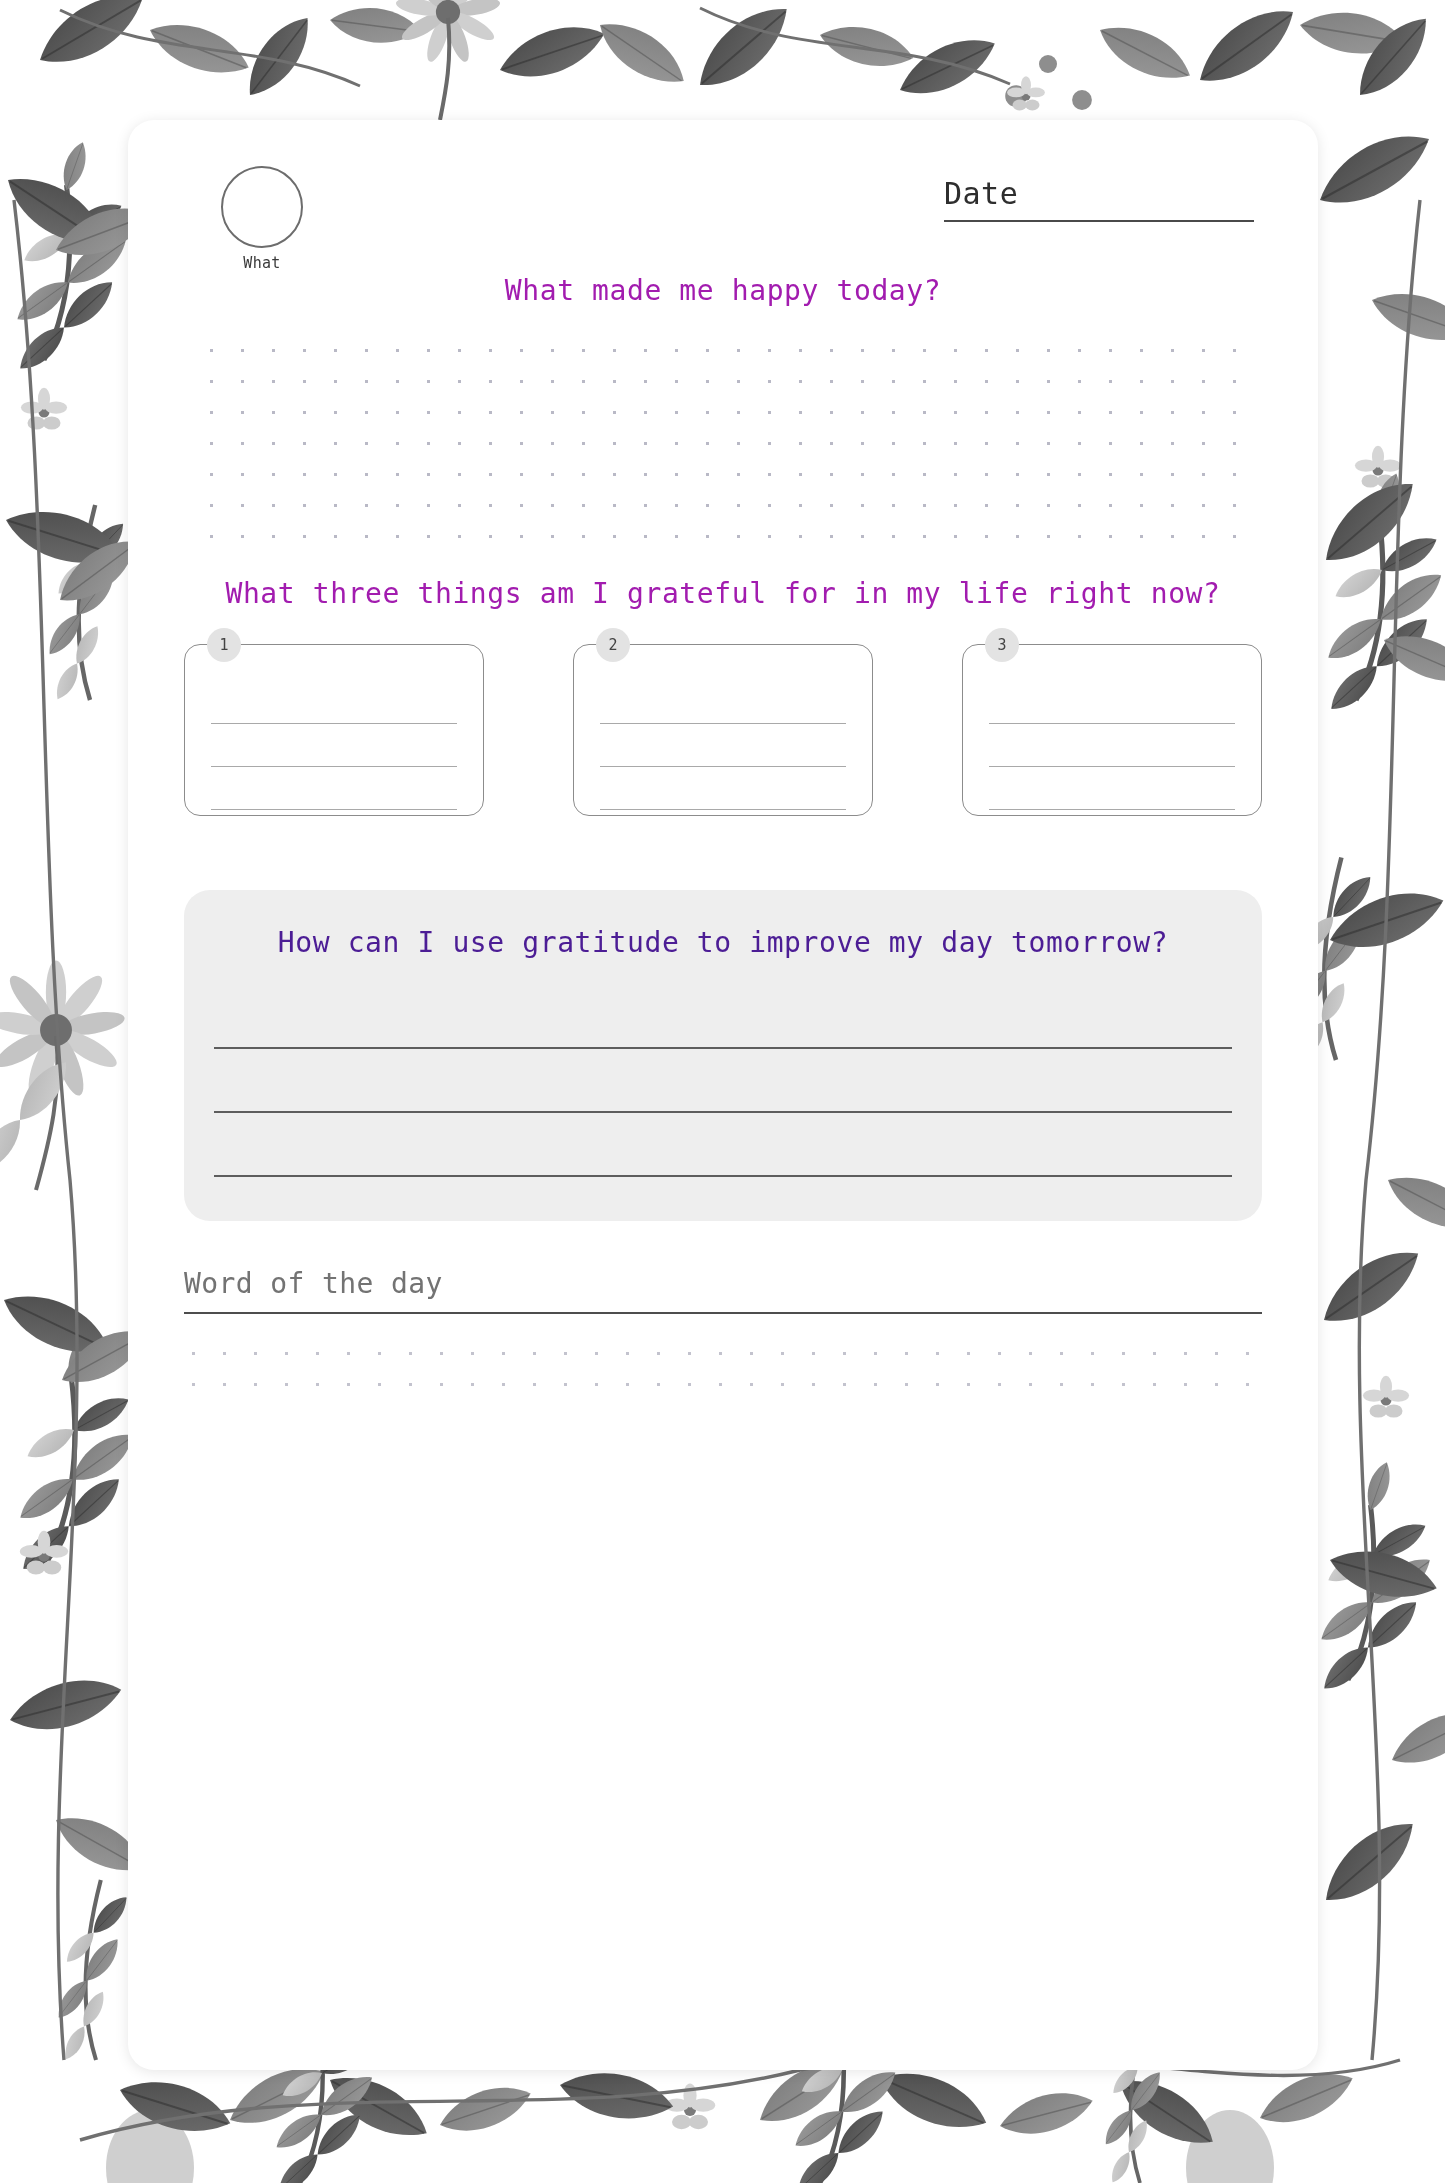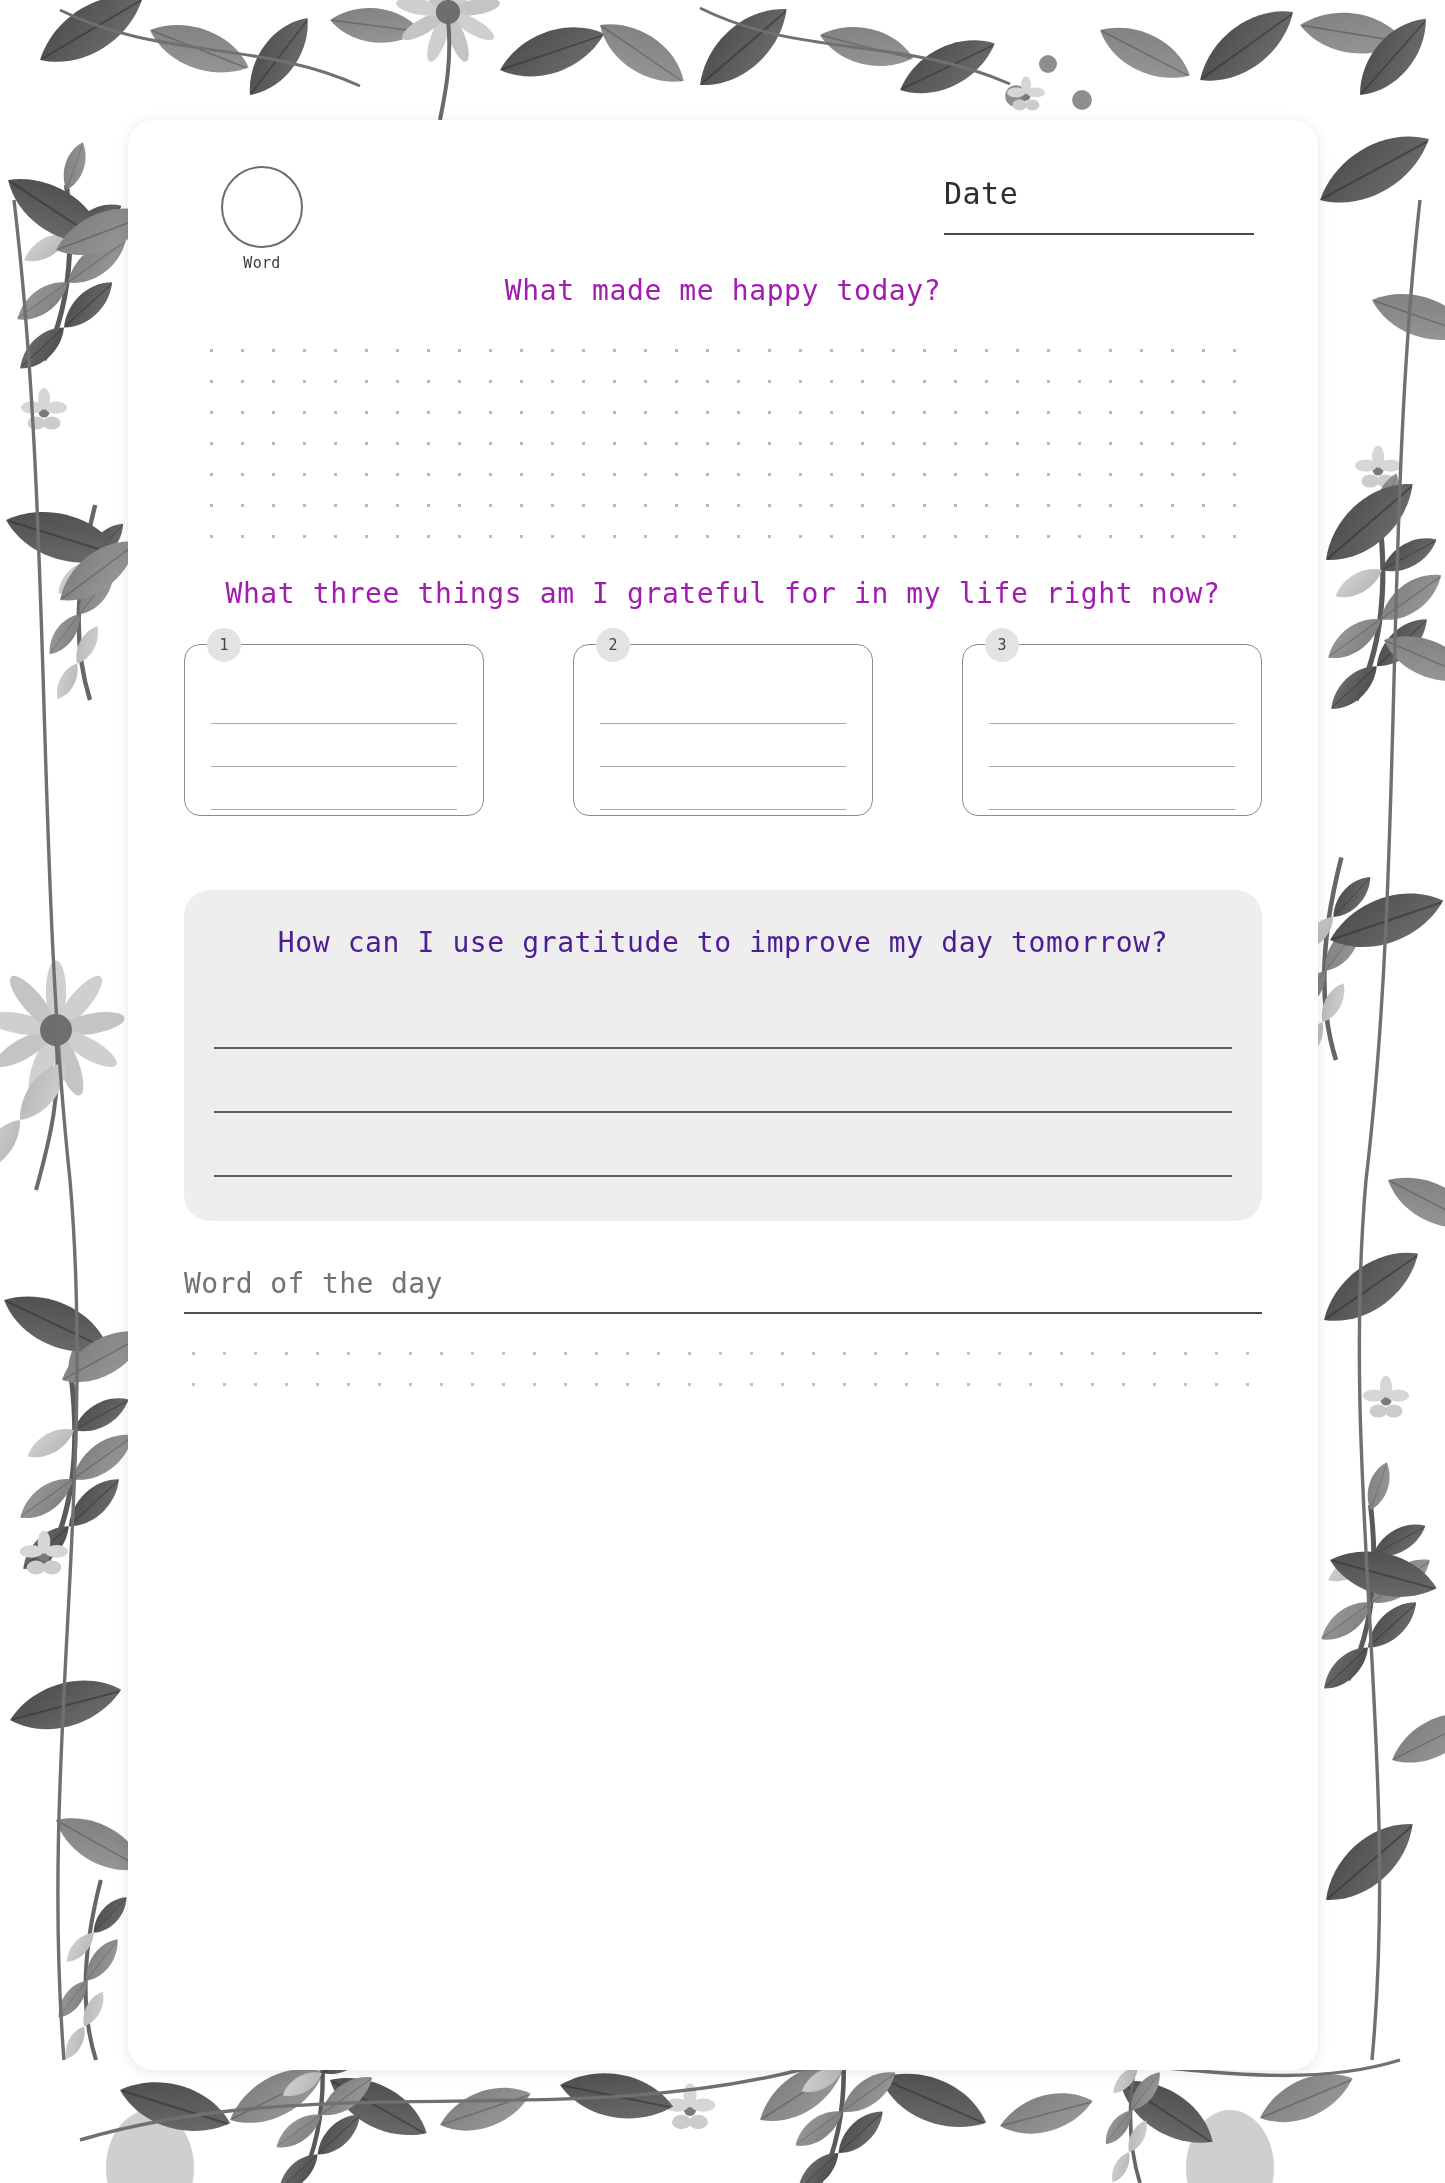--- a/index.html
+++ b/index.html
@@ -76,21 +76,21 @@
     color: #3a3a3a;
     margin-top: 6px;
     letter-spacing: 0.3px;
   }
   .date-wrap {
     position: absolute;
     right: 20px;
     top: 22px;
     width: 310px;
     border-bottom: 2px solid #4a4a4a;
-    padding-bottom: 22px;
+    padding-bottom: 9px;
   }
   .date-label {
     font-family: "DejaVu Sans Mono", monospace;
     font-size: 30px;
     color: #2e2e2e;
     letter-spacing: 0.5px;
   }
 
   
   .question {
@@ -356,21 +356,21 @@
       </g>
     </svg>
   </div>
 
   <div class="sheet">
     <div class="sheet-inner">
 
       <div class="header">
         <div class="mood-wrap">
           <div class="mood-circle"></div>
-          <div class="mood-label">Word</div>
+          <div class="mood-label">What</div>
         </div>
         <div class="date-wrap">
           <span class="date-label">Date</span>
         </div>
       </div>
 
       <div>
         <div class="question">What made me happy today?</div>
         <div class="dotgrid"></div>
       </div>

